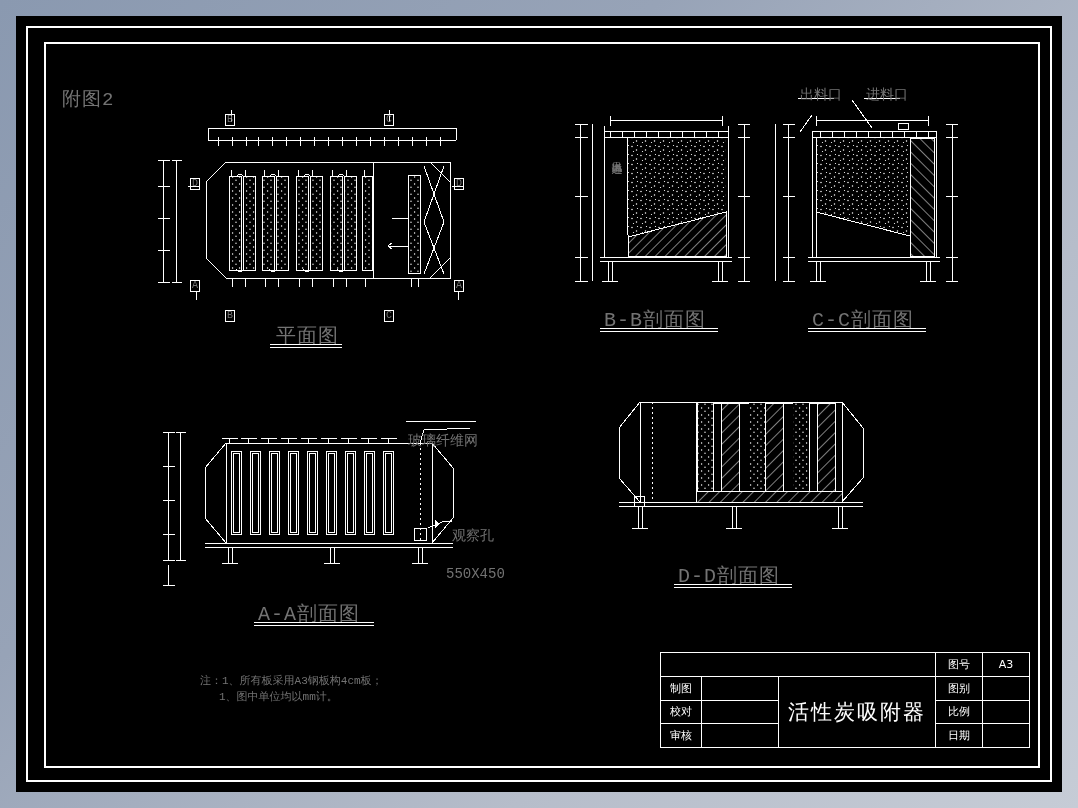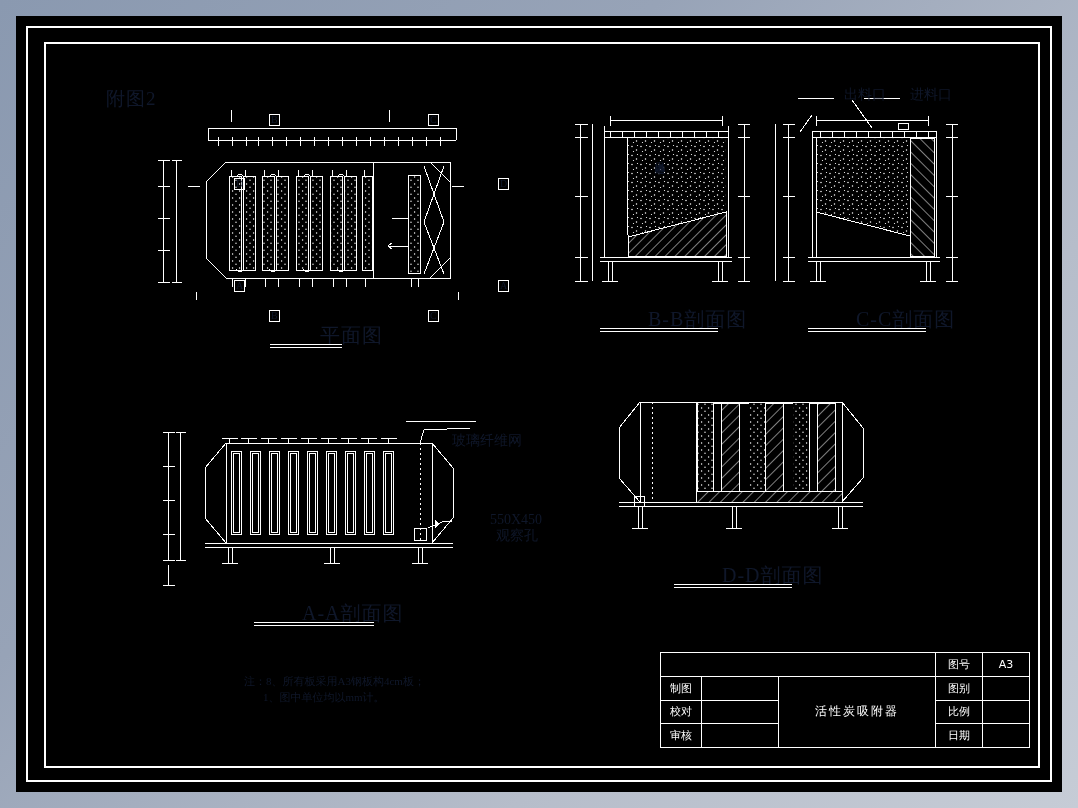--- a/index.html
+++ b/index.html
@@ -16,41 +16,40 @@
     position:absolute;left:10px;top:10px;right:10px;bottom:10px;
     border:2px solid #fff;
   }
   .frame-b{
     position:absolute;left:28px;top:26px;right:22px;bottom:24px;
     border:2px solid #fff;
   }
   .canvas{position:absolute;left:0;top:0;width:1078px;height:808px;}
   svg{position:absolute;left:0;top:0;}
   .ttl{
-    position:absolute;color:#0f172a;white-space:nowrap;
-    font-family:Liberation Serif, serif;
-    margin-left:44px;
+    position:absolute;color:#737373;white-space:nowrap;
+    font-family:Liberation Mono, monospace;
   }
   .sheet-title{font-size:19px;letter-spacing:1px;}
   .view-label{font-size:20px;letter-spacing:1px;}
   .view-ul{position:absolute;border-top:1px solid #fff;border-bottom:1px solid #fff;height:2px;}
   .note-txt{font-size:11px;line-height:15px;letter-spacing:0px;}
   .ann{font-size:14px;letter-spacing:0px;}
   .vert-txt{
     font-size:11px;writing-mode:vertical-rl;text-orientation:upright;
     letter-spacing:1px;line-height:12px;
   }
   .secmark{font-size:10px;border:1px solid #fff;padding:0px 1px;line-height:10px;}
   .tb{position:absolute;left:660px;top:652px;width:370px;height:96px;}
   .tb table{border-collapse:collapse;width:370px;height:96px;}
   .tb td{
     border:1px solid #fff;color:#fff;font-size:11px;text-align:center;
     vertical-align:middle;padding:0;
   }
-  .tb td.main{font-size:12px;letter-spacing:2px;}
+  .tb td.main{font-size:21px;letter-spacing:2px;}
   .tb td.lbl{width:40px;}
   .tb td.val{width:76px;}
   .tb td.rlbl{width:46px;}
   .tb td.rval{width:46px;}
 </style>
 </head>
 <body>
 
 <div class="sheet-outer">
   <div class="frame-a"></div>
@@ -487,23 +486,23 @@
   <div class="ttl view-label" style="left:678px;top:562px;">D-D剖面图</div>
   <div class="view-ul" style="left:674px;top:584px;width:118px;"></div>
 
   <div class="ttl vert-txt" style="left:610px;top:152px;">出风通道</div>
 
   <div class="ttl ann" style="left:800px;top:86px;">出料口</div>
   <div class="ttl ann" style="left:866px;top:86px;">进料口</div>
 
   <div class="ttl ann" style="left:408px;top:432px;">玻璃纤维网</div>
   <div class="ttl ann" style="left:452px;top:527px;">观察孔</div>
-  <div class="ttl ann" style="left:446px;top:512px;">550X450</div>
-
-  <div class="ttl note-txt" style="left:200px;top:674px;">注：8、所有板采用A3钢板构4cm板；</div>
+  <div class="ttl ann" style="left:446px;top:566px;">550X450</div>
+
+  <div class="ttl note-txt" style="left:200px;top:674px;">注：1、所有板采用A3钢板构4cm板；</div>
   <div class="ttl note-txt" style="left:219px;top:690px;">1、图中单位均以mm计。</div>
 
   <div class="tb">
     <table>
       <tbody>
           <tr>
         <td colspan="3" rowspan="1"></td>
         <td class="rlbl">图号</td>
         <td class="rval">A3</td>
       </tr>

